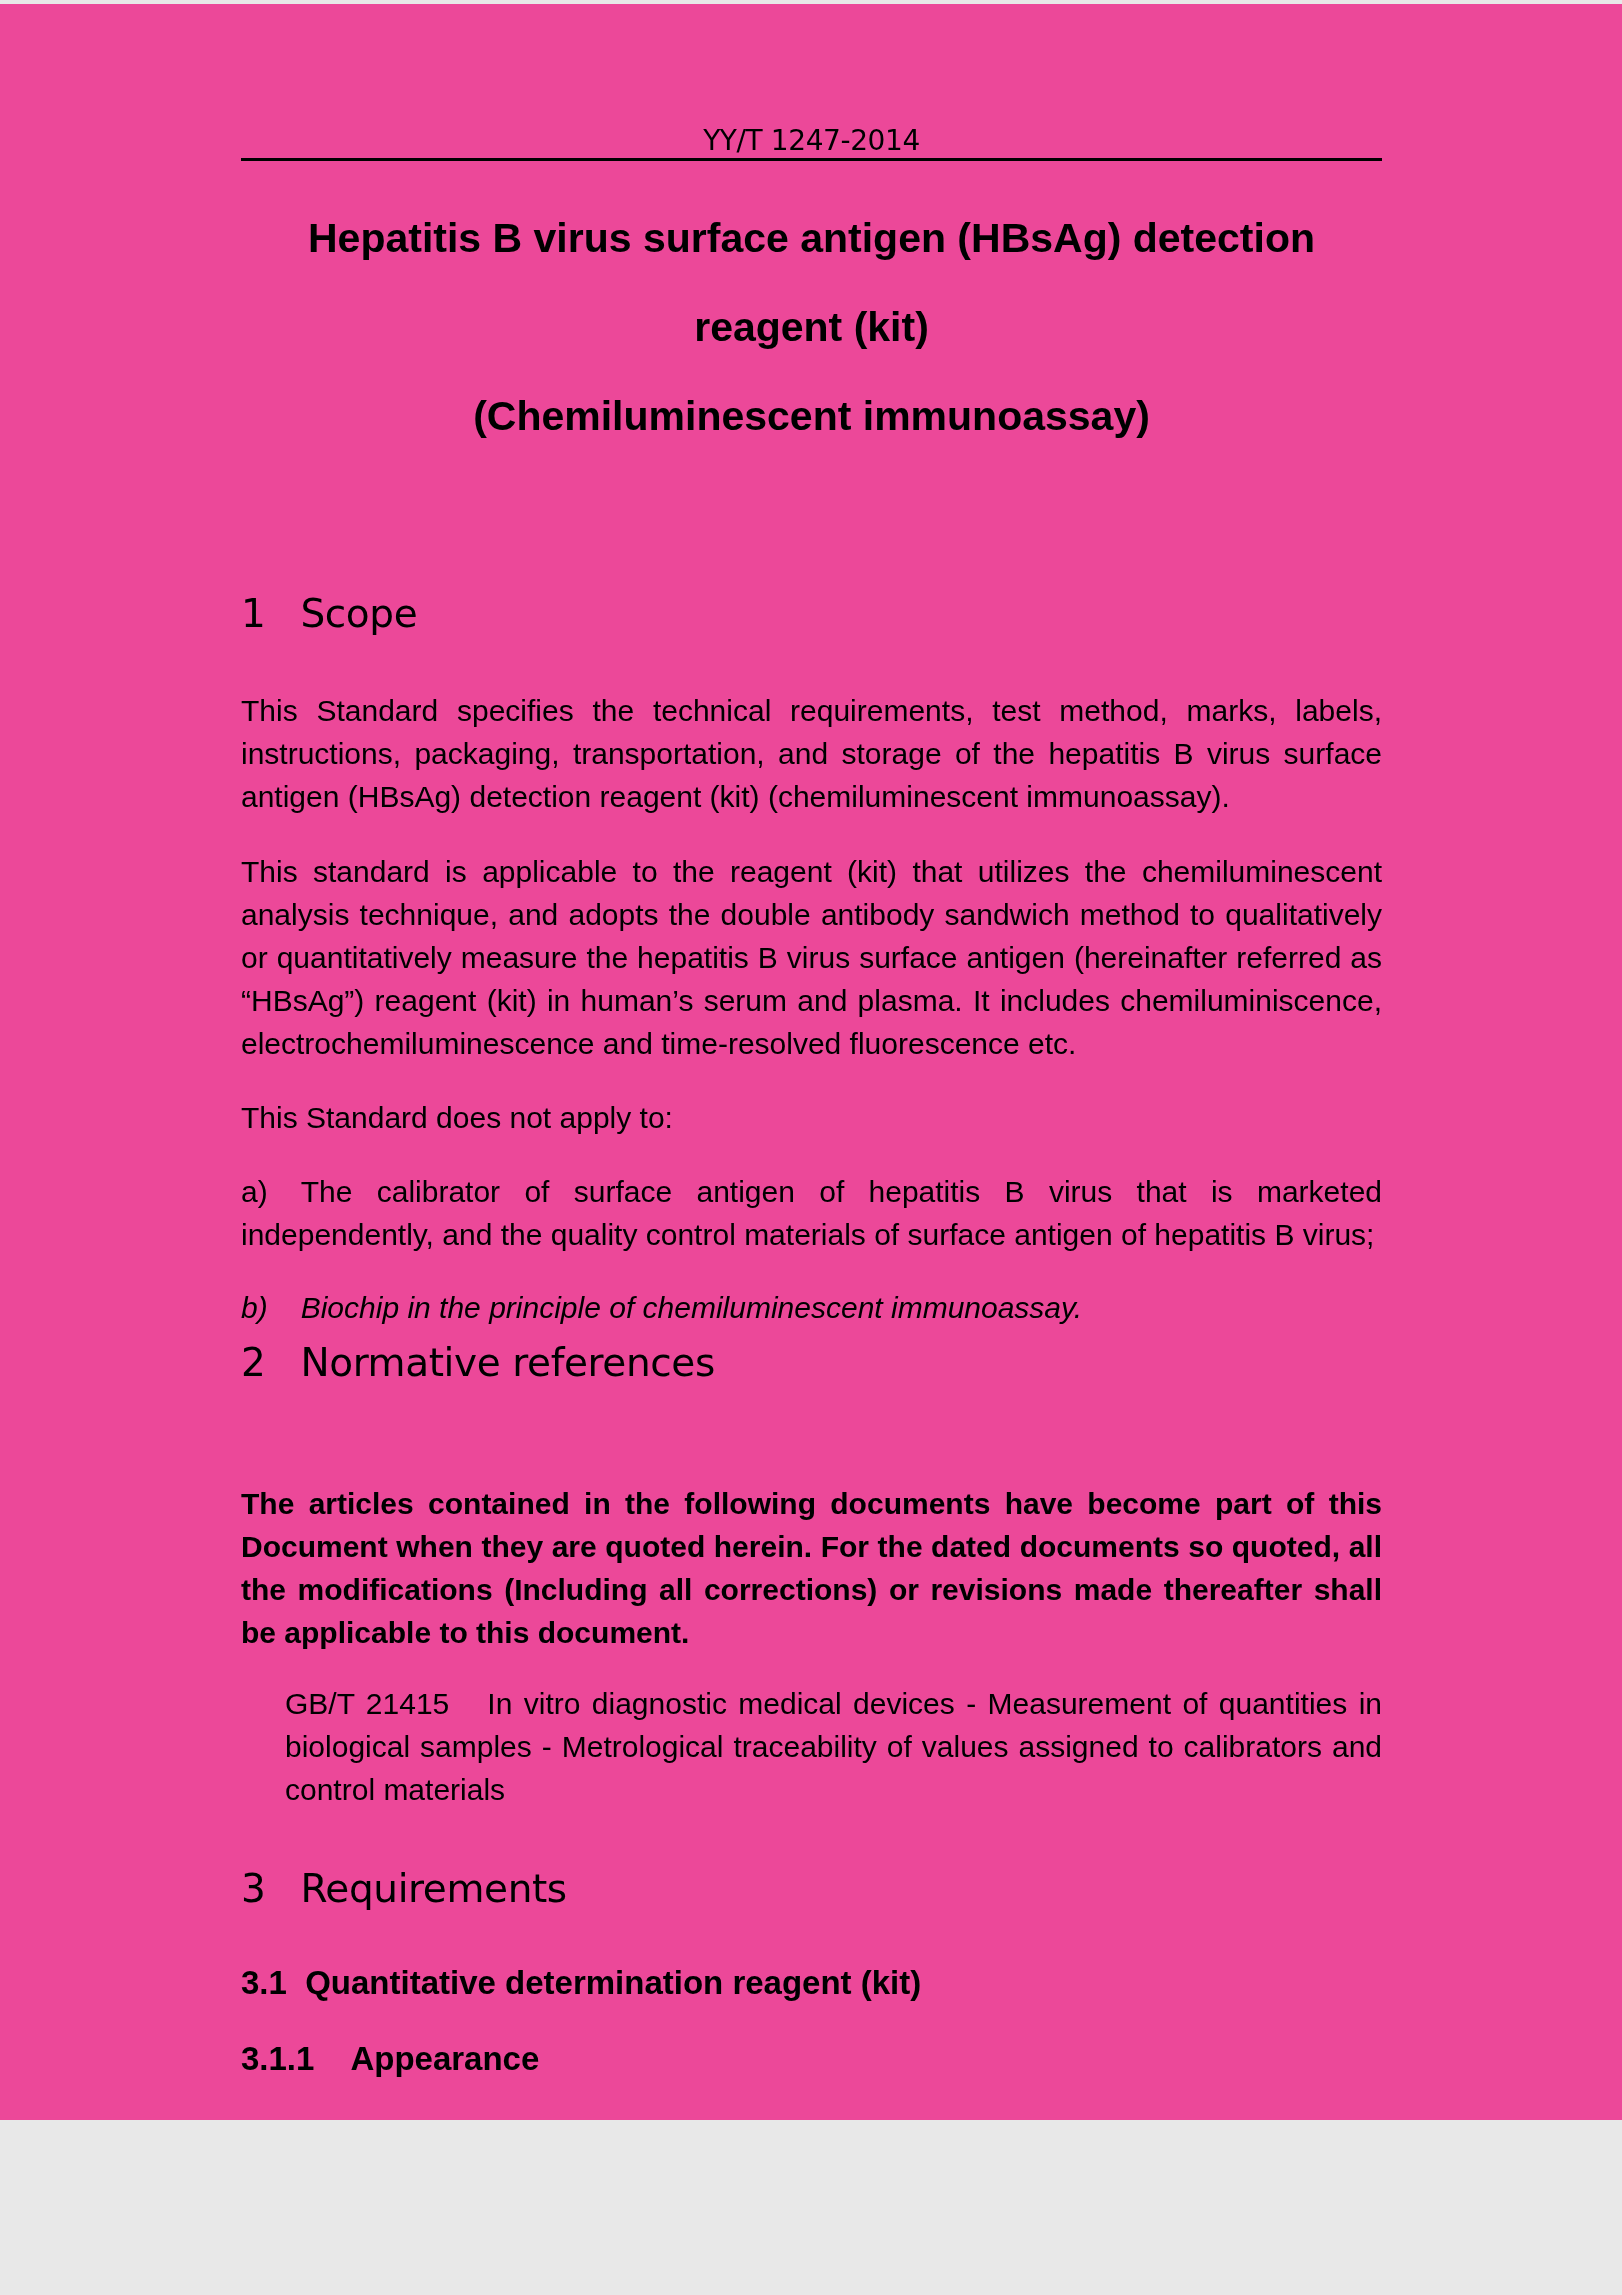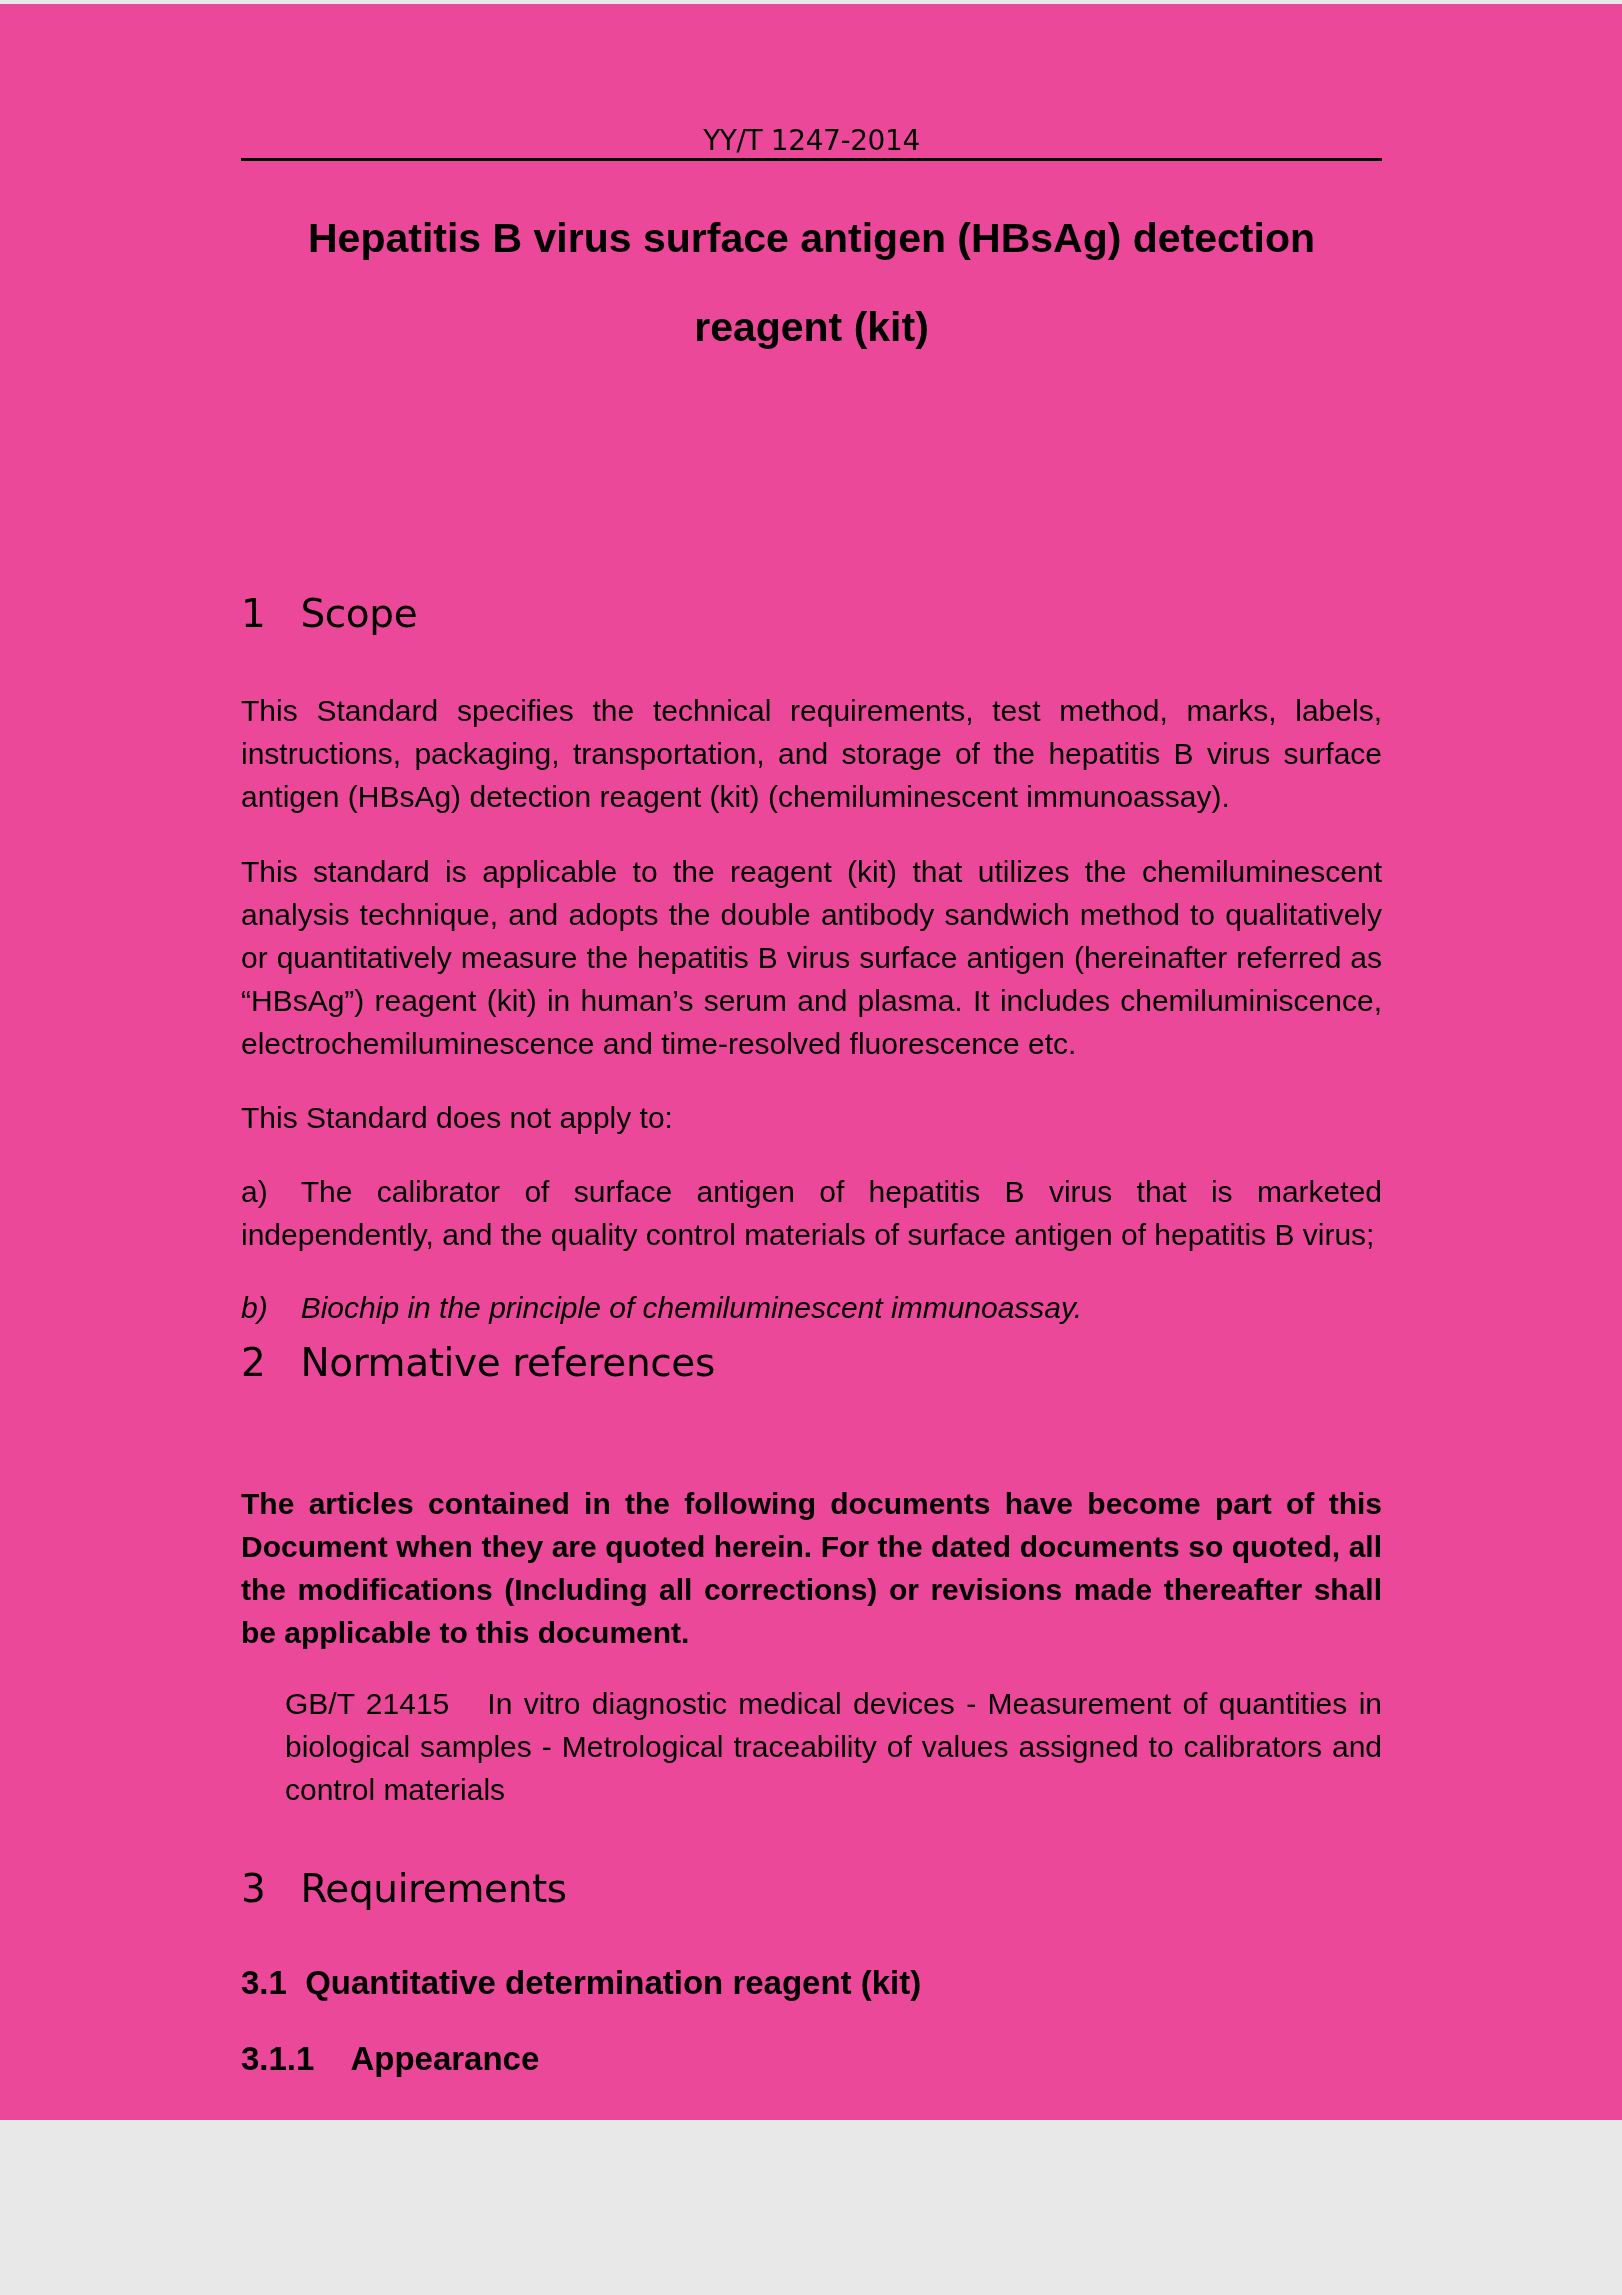--- a/index.html
+++ b/index.html
@@ -102,20 +102,21 @@
 <body>
 
 <div class="page">
 
   <div class="abs hdr-code">YY/T 1247-2014</div>
   <div class="abs hdr-rule"></div>
 
   <div class="abs doc-title">
     <div>Hepatitis B virus surface antigen (HBsAg) detection</div>
     <div>reagent (kit)</div>
+    <div>(Chemiluminescent immunoassay)</div>
   </div>
 
   <div class="abs sec-h h-scope">
     <span class="num">1</span><span>Scope</span>
   </div>
 
   <p class="abs body-text p-scope1">This Standard specifies the technical requirements, test method, marks, labels, instructions, packaging, transportation, and storage of the hepatitis B virus surface antigen (HBsAg) detection reagent (kit) (chemiluminescent immunoassay).</p>
   <p class="abs body-text p-scope2">This standard is applicable to the reagent (kit) that utilizes the chemiluminescent analysis technique, and adopts the double antibody sandwich method to qualitatively or quantitatively measure the hepatitis B virus surface antigen (hereinafter referred as “HBsAg”) reagent (kit) in human’s serum and plasma. It includes chemiluminiscence, electrochemiluminescence and time-resolved fluorescence etc.</p>
   <p class="abs body-text p-item-a"><span>a)</span><span class="tab-gap"></span><span>The calibrator of surface antigen of hepatitis B virus that is marketed independently, and the quality control materials of surface antigen of hepatitis B virus;</span></p>
 

